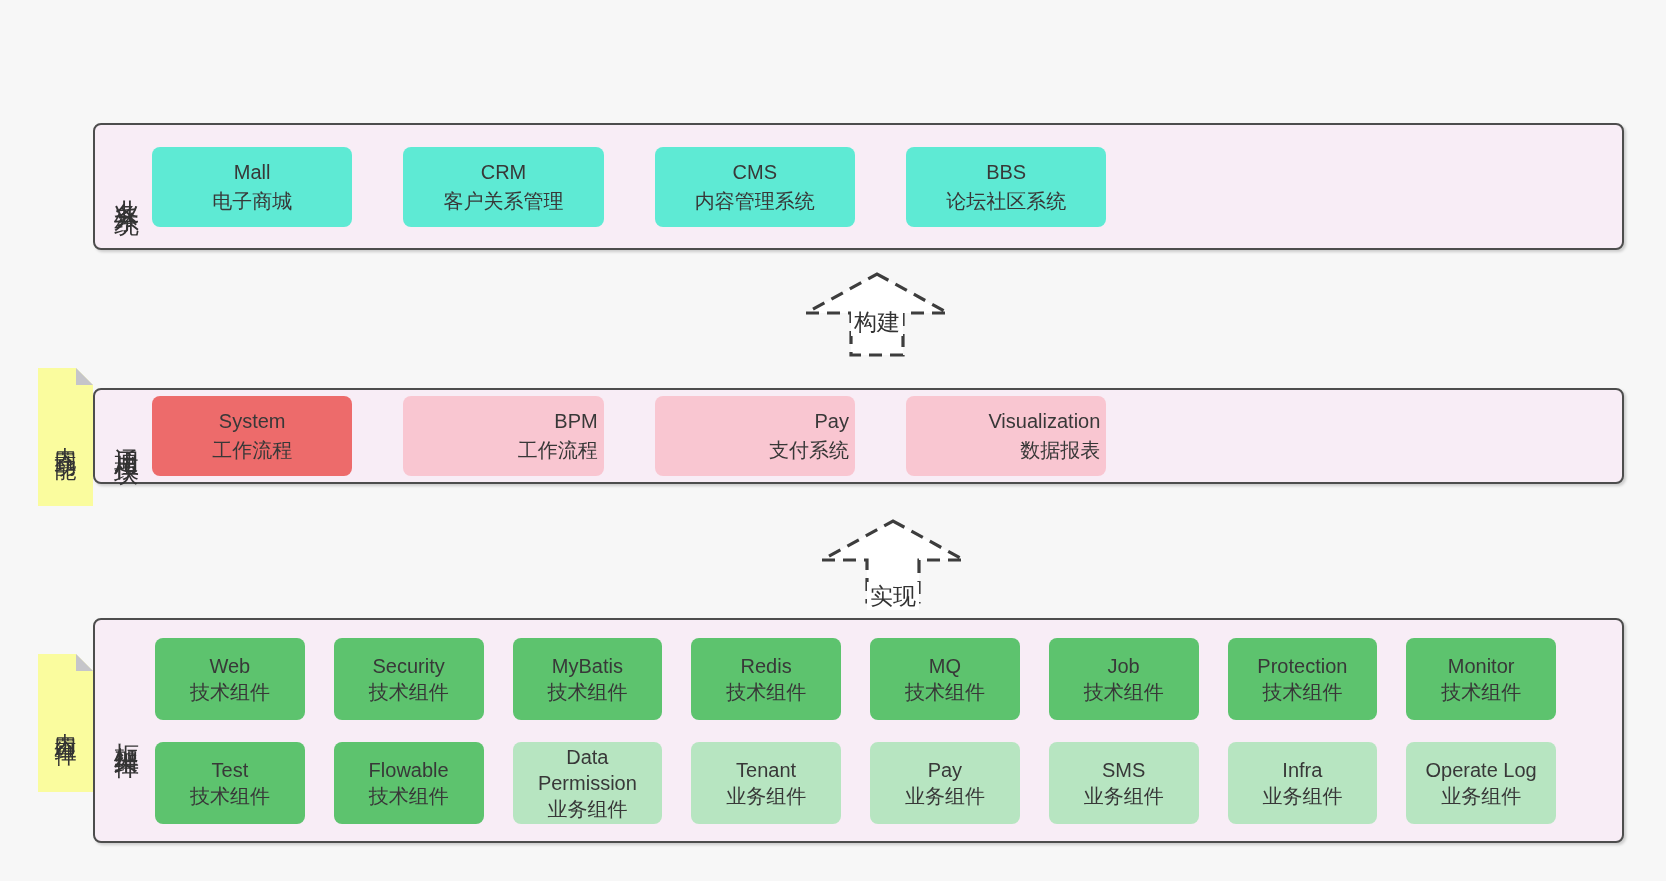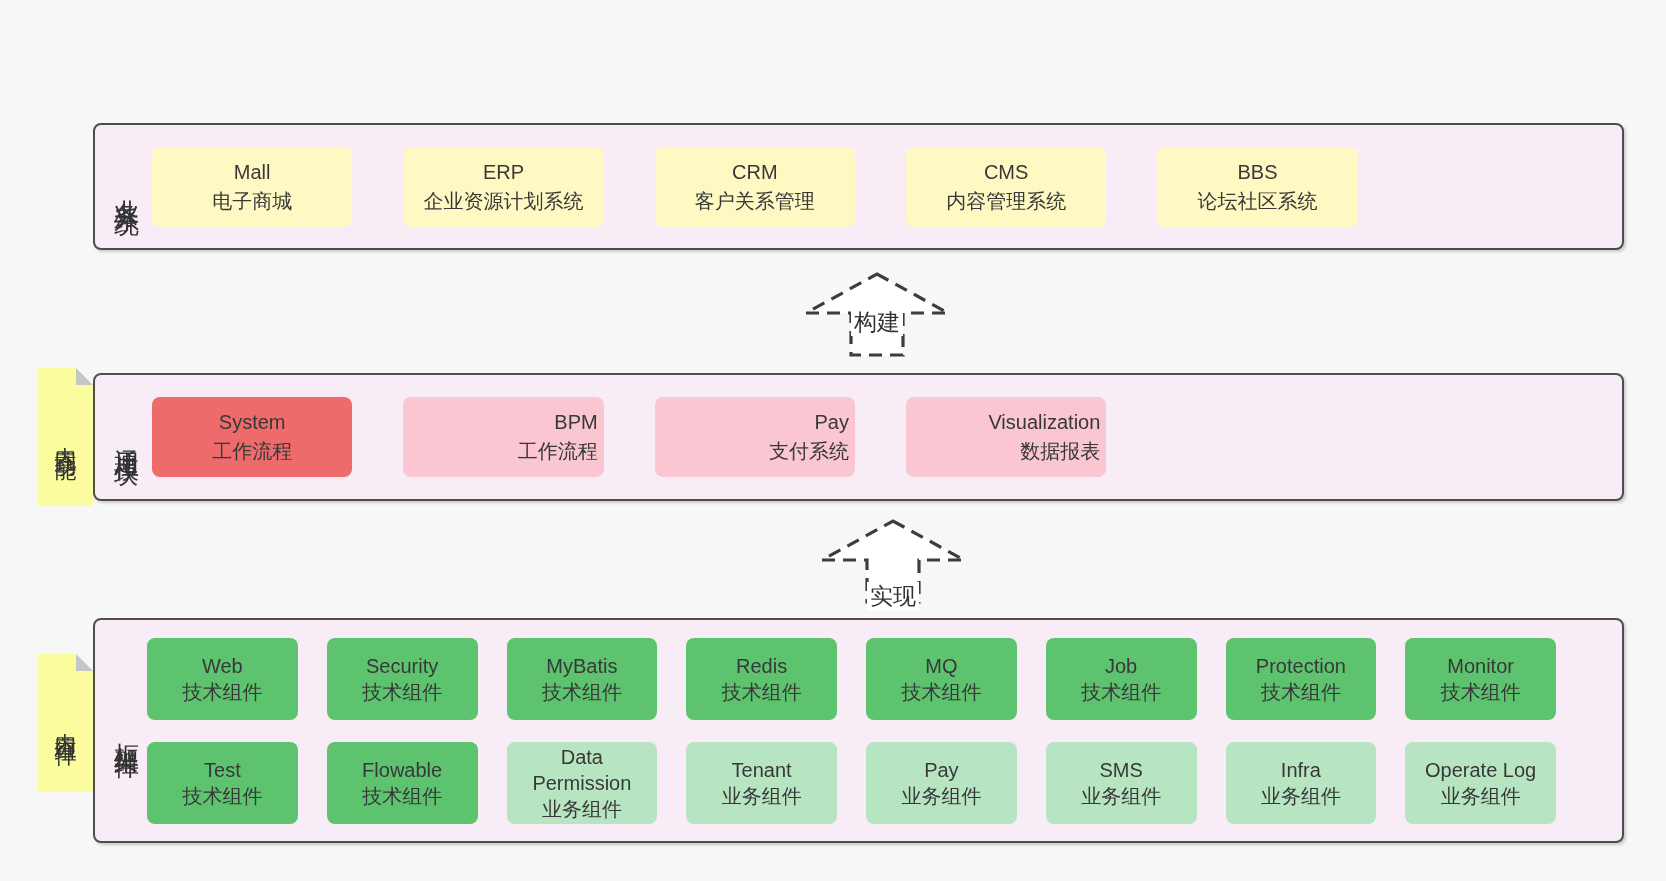--- a/index.html
+++ b/index.html
@@ -9,48 +9,48 @@
     font-family:"Liberation Sans", sans-serif;
     color:#383838;
   }
   .tier{
     position:absolute;left:93px;width:1531px;box-sizing:border-box;
     background:#f8edf6;border:2px solid #4d4d4d;border-radius:8px;
     box-shadow:2px 2px 3px rgba(0,0,0,.18);
     z-index:2;
   }
   #tier-business{top:123px;height:127px;}
-  #tier-modules{top:373px;height:128px;}
+  #tier-modules{top:388px;height:96px;}
   #tier-framework{top:618px;height:225px;}
 
   .tier-label{
     position:absolute;left:16px;top:50%;transform:translateY(-50%);
     writing-mode:vertical-rl;text-orientation:upright;white-space:nowrap;
     font-size:25px;letter-spacing:4px;color:#333;
   }
 
   .boxes{
     position:absolute;left:57px;right:13px;top:50%;transform:translateY(-50%);
     display:grid;grid-template-columns:repeat(6,1fr);gap:51px;
   }
   #tier-framework .boxes{
-    left:52px;right:66px;
+    left:60px;right:66px;
     grid-template-columns:repeat(8,1fr);
     column-gap:29px;row-gap:22px;
   }
   .box{
     height:80px;border-radius:8px;
     display:flex;flex-direction:column;align-items:center;justify-content:center;
     text-align:center;font-size:20px;line-height:29px;
     padding:0 6px;box-sizing:border-box;
   }
   #tier-framework .box{height:82px;line-height:26px;}
   .box .t,.box .s{display:block;}
 
-  .blue{background:#fef9c3;}
+  .blue{background:#5eead4;}
   .red{background:#ed6b6b;}
   .pink{background:#f9c6d1;align-items:flex-end;}
   .green{background:#5dc36e;}
   .lightgreen{background:#b7e5c1;}
 
   .tag{
     position:absolute;left:38px;width:55px;background:#fafc9e;z-index:1;
     clip-path:polygon(0 0,calc(100% - 17px) 0,100% 17px,100% 100%,0 100%);
   }
   #tag-functions{top:368px;height:138px;}
@@ -83,24 +83,20 @@
 <body>
 
 <div class="tier" id="tier-business">
   <div class="tier-label">业务系统</div>
   <div class="boxes">
     <div class="box blue">
       <span class="t">Mall</span>
       <span class="s">电子商城</span>
     </div>
     <div class="box blue">
-      <span class="t">ERP</span>
-      <span class="s">企业资源计划系统</span>
-    </div>
-    <div class="box blue">
       <span class="t">CRM</span>
       <span class="s">客户关系管理</span>
     </div>
     <div class="box blue">
       <span class="t">CMS</span>
       <span class="s">内容管理系统</span>
     </div>
     <div class="box blue">
       <span class="t">BBS</span>
       <span class="s">论坛社区系统</span>

